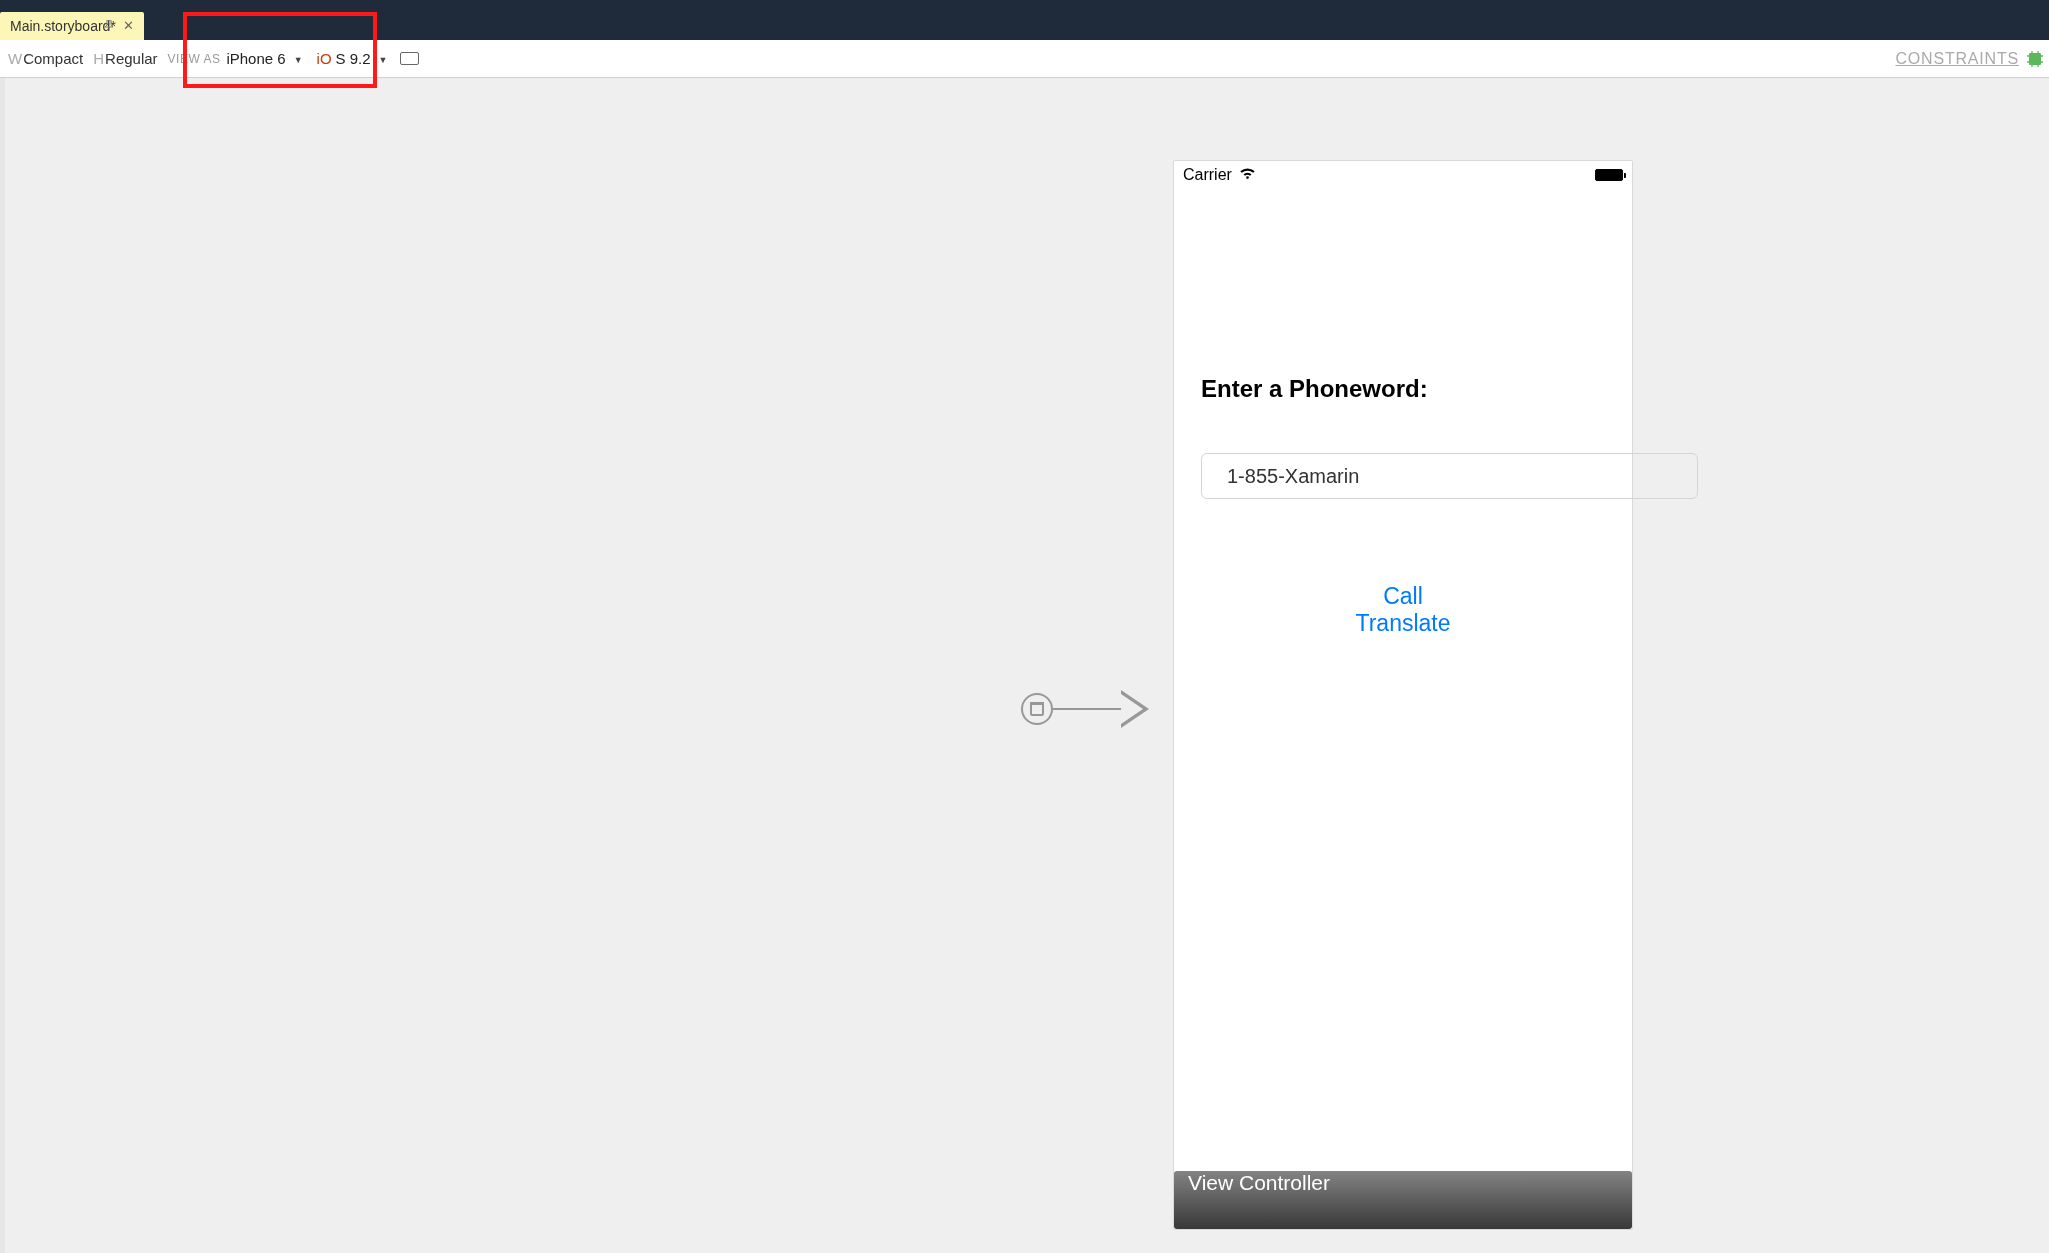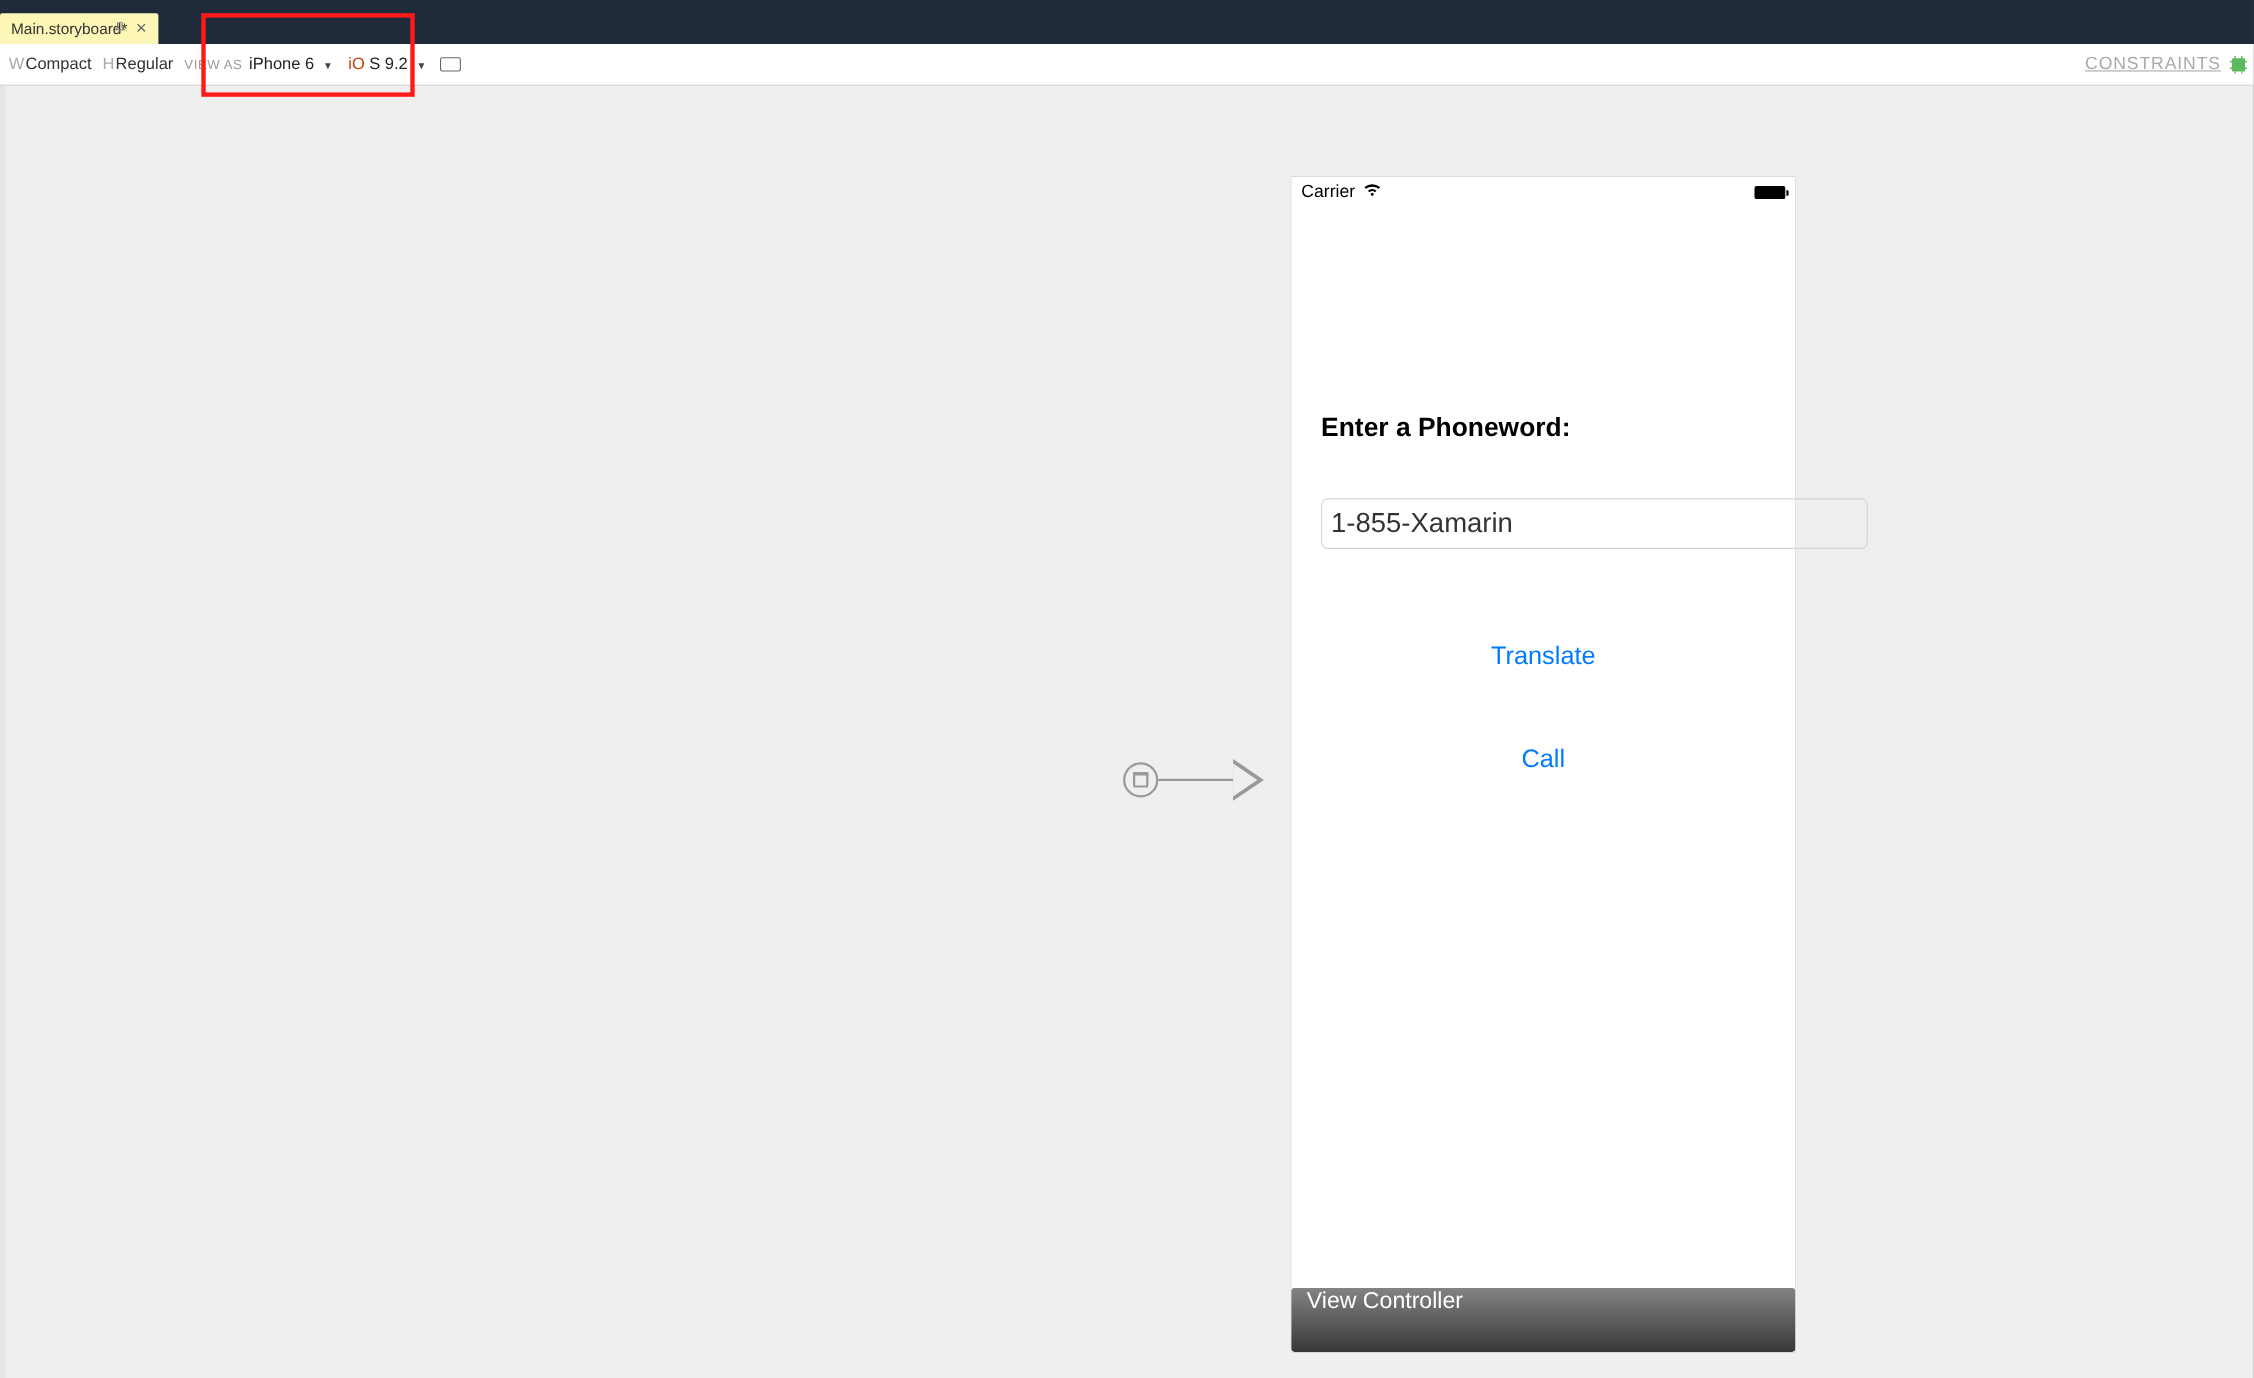--- a/index.html
+++ b/index.html
@@ -42,21 +42,21 @@
     .device { position: absolute; left: 1168px; top: 82px; width: 460px; height: 1070px; background: #fff; border-radius: 2px; box-shadow: inset 0 0 0 1px #d9d9d9; }
 
     .status-bar { height: 30px; display: flex; align-items: center; justify-content: space-between; padding: 0 10px; font-size: 16px; color: #000; }
     .status-left { display: flex; align-items: center; gap: 7px; }
     .wifi-icon svg { width: 17px; height: 13px; }
     .battery-icon { width: 28px; height: 12px; border: 1.5px solid #000; border-radius: 2px; position: relative; background: #000; }
     .battery-icon::after { content: ''; position: absolute; right: -4px; top: 3px; width: 2px; height: 5px; background: #000; border-radius: 0 1px 1px 0; }
 
     .content-area { padding: 185px 28px 0 28px; }
     .prompt-label { font-size: 24px; color: #000; margin-bottom: 50px; font-weight: bold; }
-    .text-field { width: 497px; height: 46px; border: 1px solid #d4d4d4; border-radius: 6px; padding: 0 8px; font-size: 25px; color: #333; display: flex; align-items: center; margin-bottom: 84px; }
+    .text-field { width: 497px; height: 46px; border: 1px solid #d4d4d4; border-radius: 6px; padding: 0 25px; font-size: 20px; color: #333; display: flex; align-items: center; margin-bottom: 84px; }
     .ios-button { text-align: center; font-size: 23px; color: #007aff; cursor: pointer; }
     .ios-button.translate { margin-bottom: 66px; }
 
     .bottom-bar { position: absolute; bottom: 0; left: 0; right: 0; height: 58px; background: linear-gradient(#838383, #383838); border-radius: 3px; display: flex; padding: 0 14px; margin: 0 1px 1px 1px; }
     .bottom-bar-label { color: #fff; font-size: 21px; }
 
     
     .segue { position: absolute; left: 1016px; top: 612px; display: flex; align-items: center; }
     .segue-circle { width: 32px; height: 32px; border: 2px solid #989898; border-radius: 50%; display: flex; align-items: center; justify-content: center; background: #efefef; }
     .segue-inner { width: 14px; height: 14px; border: 2px solid #989898; border-radius: 2px; position: relative; }
@@ -134,25 +134,25 @@
         </span>
       </div>
       <div class="battery-icon"></div>
     </div>
 
     <div class="content-area">
       <div class="prompt-label">Enter a Phoneword:</div>
       <div class="text-field">
         <span>1-855-Xamarin</span>
       </div>
+      <div class="ios-button">
+        <span>Call</span>
+      </div>
       <div class="ios-button translate">
         <span>Translate</span>
-      </div>
-      <div class="ios-button">
-        <span>Call</span>
       </div>
     </div>
 
     <div class="bottom-bar">
       <span class="bottom-bar-label">View Controller</span>
     </div>
   </div>
 </div>
 
 </body></html>

